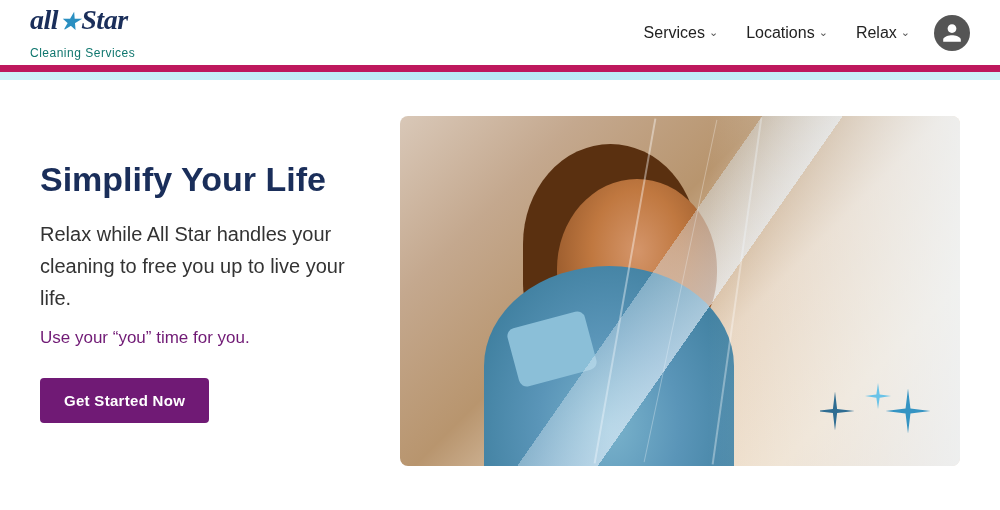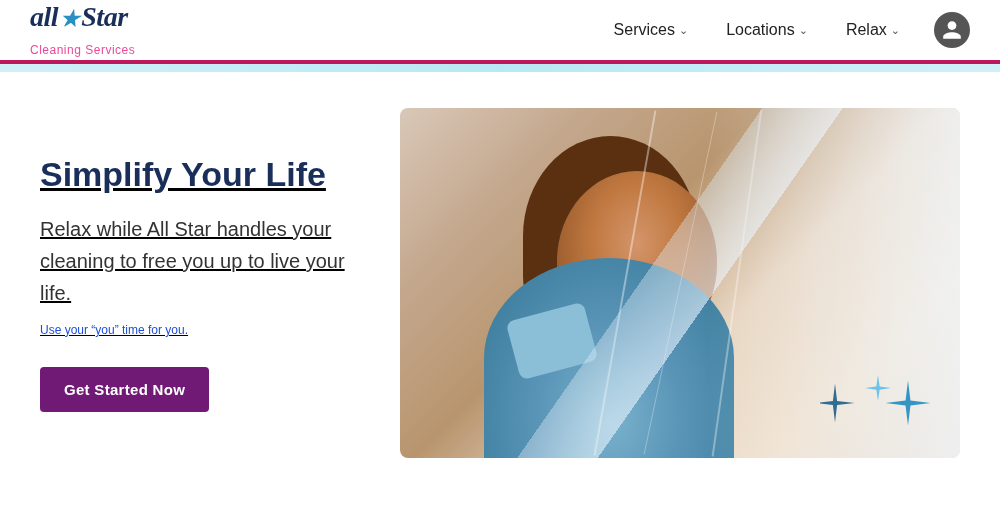--- a/index.html
+++ b/index.html
@@ -5,22 +5,22 @@
     * { margin: 0; padding: 0; box-sizing: border-box; }
     body { font-family: 'Arial', sans-serif; background: #fff; width: 1000px; height: 510px; overflow: hidden; }
 
     
     .header {
       display: flex;
       align-items: center;
       justify-content: space-between;
       padding: 12px 30px;
       background: #fff;
-      border-bottom: 4px solid #be185d;
-      height: 64px;
+      border-bottom: 7px solid #be185d;
+      height: 72px;
     }
     .logo-area {
       display: flex;
       flex-direction: column;
     }
     .logo-title {
       font-size: 28px;
       font-weight: 900;
       color: #1a2e5a;
       font-family: Georgia, serif;
@@ -28,28 +28,28 @@
       letter-spacing: -0.5px;
       line-height: 1;
     }
     .logo-title .star {
       color: #2a8fc1;
       font-size: 22px;
       margin: 0 2px;
     }
     .logo-subtitle {
       font-size: 12px;
-      color: #ec4899;
+      color: #0f766e;
       letter-spacing: 0.5px;
       margin-top: 12px;
     }
     .nav {
       display: flex;
       align-items: center;
-      gap: 14px;
+      gap: 4px;
     }
     .nav-item {
       display: flex;
       align-items: center;
       gap: 4px;
       font-size: 16px;
       color: #222;
       cursor: pointer;
       padding: 6px 12px;
       font-family: Arial, sans-serif;
@@ -93,39 +93,38 @@
       align-items: center;
       padding: 0 40px;
       height: 422px;
       position: relative;
       background: #fff;
     }
     .hero-left {
       flex: 0 0 360px;
       padding-right: 45px;
       z-index: 2;
-      text-decoration: underline;
     }
     .hero-heading {
       font-size: 34px;
       font-weight: 900;
       color: #1a2e5a;
       line-height: 1.2;
       margin-bottom: 18px;
       font-family: Arial Black, Arial, sans-serif;
     }
     .hero-text {
       font-size: 20px;
       color: #333;
       line-height: 1.6;
       margin-bottom: 14px;
     }
     .hero-subtext {
-      font-size: 12px;
-      color: #1d4ed8;
+      font-size: 17px;
+      color: #701a75;
       margin-bottom: 30px;
     }
     .cta-button {
       background: #701a75;
       color: #fff;
       border: none;
       padding: 14px 24px;
       font-size: 15px;
       font-weight: bold;
       cursor: pointer;

